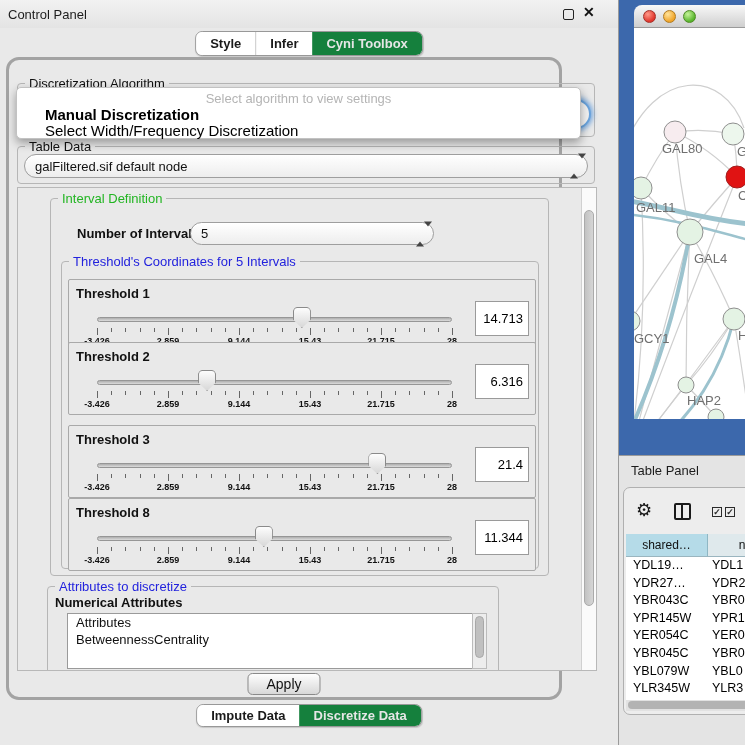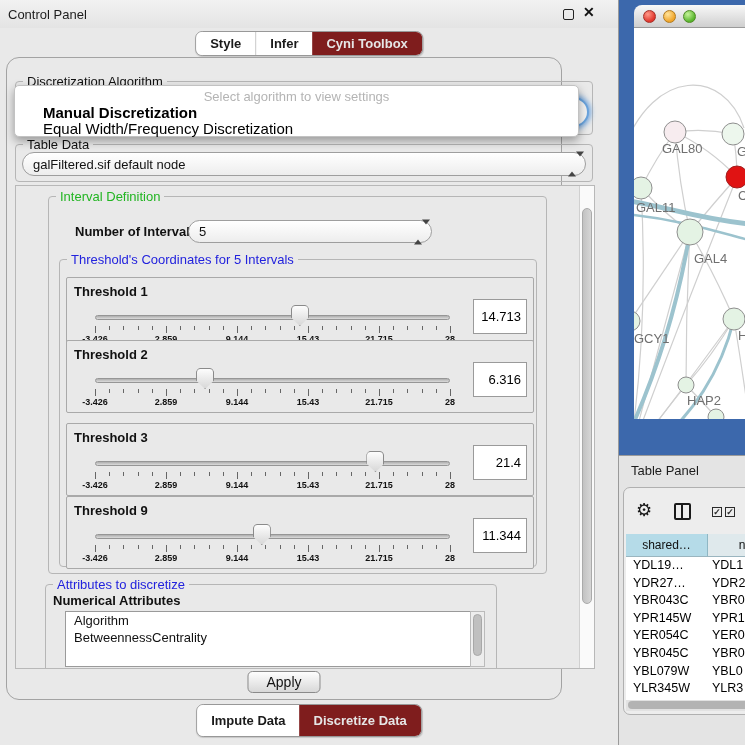--- a/index.html
+++ b/index.html
@@ -12,28 +12,28 @@
   #cp-titlebar { left:0; top:0; width:618px; height:28px; background:linear-gradient(#f2f2f2,#e4e4e4); }
   #cp-title { left:8px; top:7px; font-size:13px; color:#1c1c1c; }
   #float-btn { left:563px; top:9px; width:11px; height:11px; border:1.5px solid #222; border-radius:2px; }
   #close-btn { left:583px; top:4px; font-size:14px; font-weight:bold; color:#111; }
 
   .tabbar { display:flex; background:#fff; border:1px solid #989898; border-radius:7px;
     overflow:hidden; height:25px; align-items:stretch; box-shadow:0 1px 1px rgba(0,0,0,.15); }
   .tab { display:flex; align-items:center; padding:0 14px; font-size:13px; font-weight:bold;
     color:#1a1a1a; white-space:nowrap; background:#fff; }
   .tab + .tab { border-left:1px solid #c9c9c9; }
-  .tab.selected { background:#7f1d1d; color:#e6e6e6; border-left:none; }
+  .tab.selected { background:#15803d; color:#e6e6e6; border-left:none; }
   .tab.selected + .tab { border-left:none; }
   #top-tabbar { top:31px; left:50%; transform:translateX(-50%); }
-  #bottom-tabbar { top:704px; left:50%; transform:translateX(-50%); height:33px; }
+  #bottom-tabbar { top:704px; left:50%; transform:translateX(-50%); height:23px; }
   #bottom-tabbar .tab { font-size:13px; }
 
   #outer-panel { left:6px; top:57px; width:556px; height:643px;
-    border:1px solid #a3a3a3; border-radius:13px; background:#e9e9e9; }
+    border:3px solid #a3a3a3; border-radius:13px; background:#e9e9e9; }
 
   .group { position:absolute; border:1px solid #b6b6b6; border-radius:4px; }
   .group-legend { position:absolute; top:-8px; left:7px; background:#e9e9e9; padding:0 4px;
     font-size:13px; color:#111; white-space:nowrap; }
   .legend-green { color:#22b522; }
   .legend-blue  { color:#2222dd; }
 
   
   #algo-combo { left:14px; top:39px; width:568px; height:30px; border-radius:15px;
     background:#f2f2f2; border:2px solid #6aa3dc; box-shadow:0 0 5px 2px rgba(98,156,220,.85); }
@@ -154,21 +154,21 @@
 
     <div class="group" style="left:8px; top:23px; width:578px; height:54px;">
       <span class="group-legend">Discretization Algorithm</span>
     </div>
 
     <div id="algo-combo" class="abs"></div>
 
     <div id="algo-popup" class="abs">
       <div id="popup-hint" class="abs">Select algorithm to view settings</div>
       <div class="abs popup-item first">Manual Discretization</div>
-      <div class="abs popup-item second">Equal Width/Frequency Discretization</div>
+      <div class="abs popup-item second">Select Width/Frequency Discretization</div>
     </div>
 
     <div class="group" style="left:8px; top:86px; width:578px; height:38px;">
       <span class="group-legend">Table Data</span>
       <div class="combo" style="position:absolute; left:6px; top:7px; width:564px; height:24px;">
         <span>galFiltered.sif default node</span>
         <span class="spinner"><span class="spin-up"></span><span class="spin-down"></span></span>
       </div>
     </div>
 
@@ -294,21 +294,21 @@
                 <div class="tick-label" style="left: 4px;">-3.426</div>
                 <div class="tick-label" style="left: 75px;">2.859</div>
                 <div class="tick-label" style="left: 146px;">9.144</div>
                 <div class="tick-label" style="left: 217px;">15.43</div>
                 <div class="tick-label" style="left: 288px;">21.715</div>
                 <div class="tick-label" style="left: 359px;">28</div>
                 <div class="thr-thumb" style="left: 299.444px;"></div>
                 <div class="thr-value">21.4</div>
               </div>
               <div class="thr-box" style="top: 236px;">
-                <div class="thr-label">Threshold 9</div>
+                <div class="thr-label">Threshold 8</div>
                 <div class="thr-track"></div>
                 <div class="tick major" style="left: 28px;"></div>
                 <div class="tick minor" style="left: 42.2px;"></div>
                 <div class="tick minor" style="left: 56.4px;"></div>
                 <div class="tick minor" style="left: 70.6px;"></div>
                 <div class="tick minor" style="left: 84.8px;"></div>
                 <div class="tick major" style="left: 99px;"></div>
                 <div class="tick minor" style="left: 113.2px;"></div>
                 <div class="tick minor" style="left: 127.4px;"></div>
                 <div class="tick minor" style="left: 141.6px;"></div>
@@ -339,21 +339,21 @@
                 <div class="thr-value">11.344</div>
               </div>
             </div>
         </div>
       </div>
 
       <div class="group" style="left:29px; top:398px; width:452px; height:92px;">
         <span class="group-legend legend-blue">Attributes to discretize</span>
         <span id="attr-subtitle" class="abs">Numerical Attributes</span>
         <div id="attr-list" class="abs">
-            <div class="attr-item">Algorithm</div>
+            <div class="attr-item">Attributes</div>
             <div class="attr-item">BetweennessCentrality</div>
           </div>
         <div id="attr-vscroll" class="abs">
             <div class="thumb"></div>
           </div>
       </div>
 
       <div id="main-vscroll" class="abs">
           <div class="thumb"></div>
         </div>

